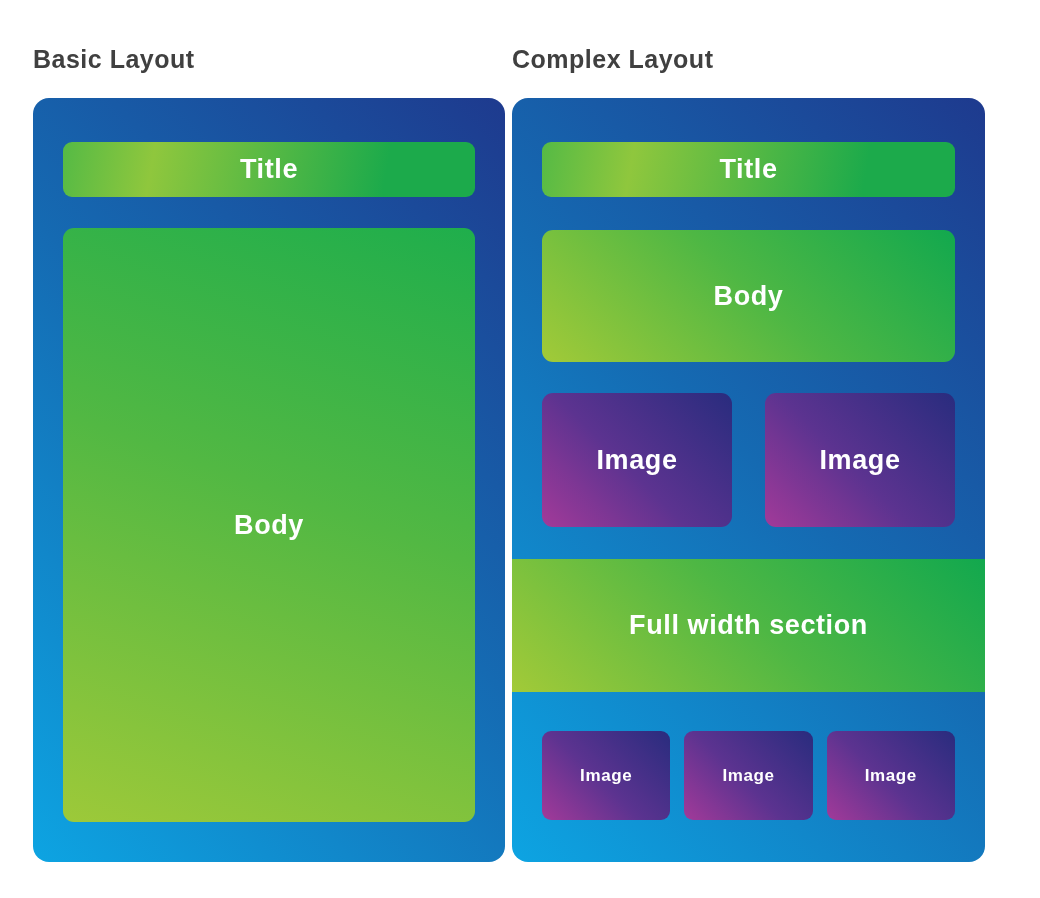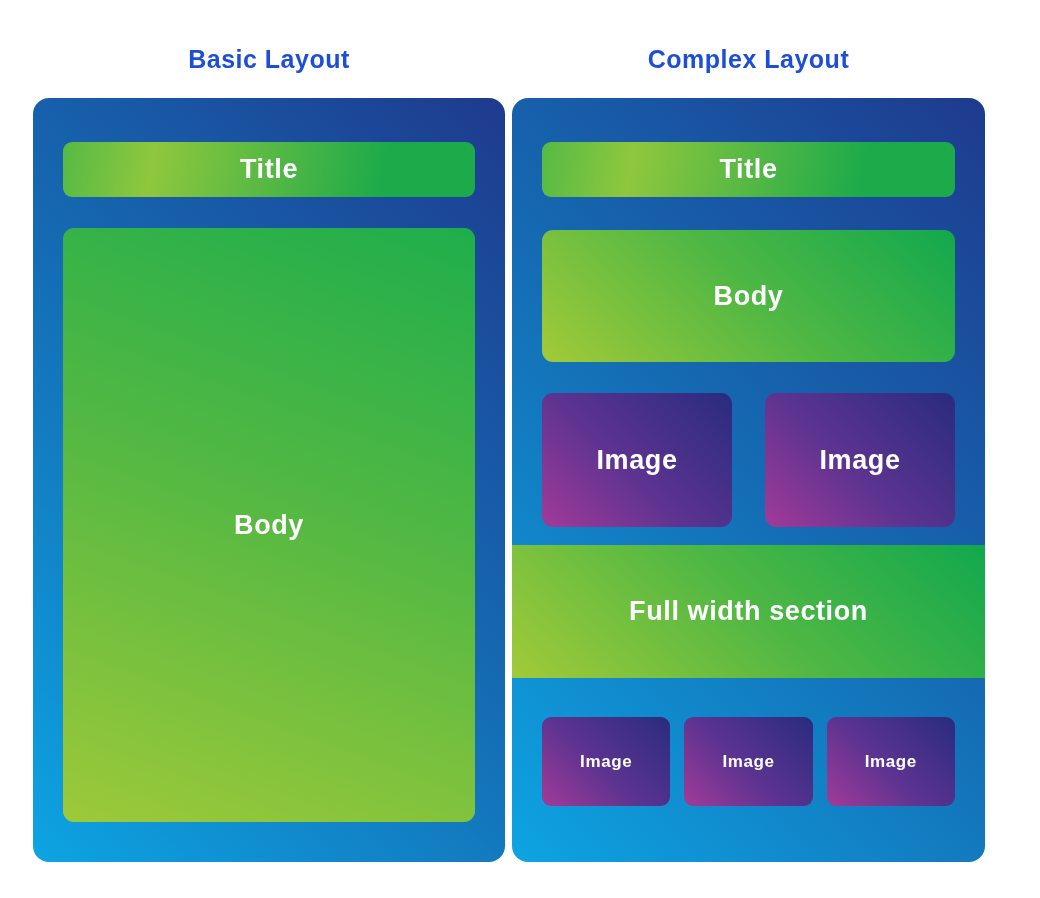--- a/index.html
+++ b/index.html
@@ -12,22 +12,22 @@
   }
   .column { position: absolute; top: 40px; }
   .column.basic   { left: 33px;  width: 472px; }
   .column.complex { left: 512px; width: 473px; }
 
   .heading {
     font-size: 25px;
     font-weight: 700;
     line-height: 38px;
     letter-spacing: 0.5px;
-    color: #1d4ed8;
-    text-align: center;
+    color: #404040;
+    text-align: left;
     margin-bottom: 20px;
   }
 
   .device {
     height: 764px;
     border-radius: 16px;
     background: linear-gradient(225deg, #1e3a8e 0%, #156ab2 48%, #0da4e2 100%);
     padding: 44px 30px 40px 30px;
     display: flex;
     flex-direction: column;
@@ -74,21 +74,21 @@
     display: flex;
     gap: 33px;
   }
   .image-box {
     flex: 1 1 0;
     border-radius: 11px;
     background: linear-gradient(225deg, #292c7e 0%, #5c3390 55%, #a23a99 100%);
   }
   .full-width {
     flex: 0 0 133px;
-    margin: 18px -30px 0 -30px;
+    margin: 32px -30px 0 -30px;
     border-radius: 0;
     background: linear-gradient(223deg, #12a84e 0%, #4eb744 48%, #a2ca38 100%);
   }
   .small-image-row {
     flex: 0 0 89px;
     margin-top: 39px;
     display: flex;
     gap: 14px;
   }
   .small-image-row .image-box { border-radius: 9px; }

